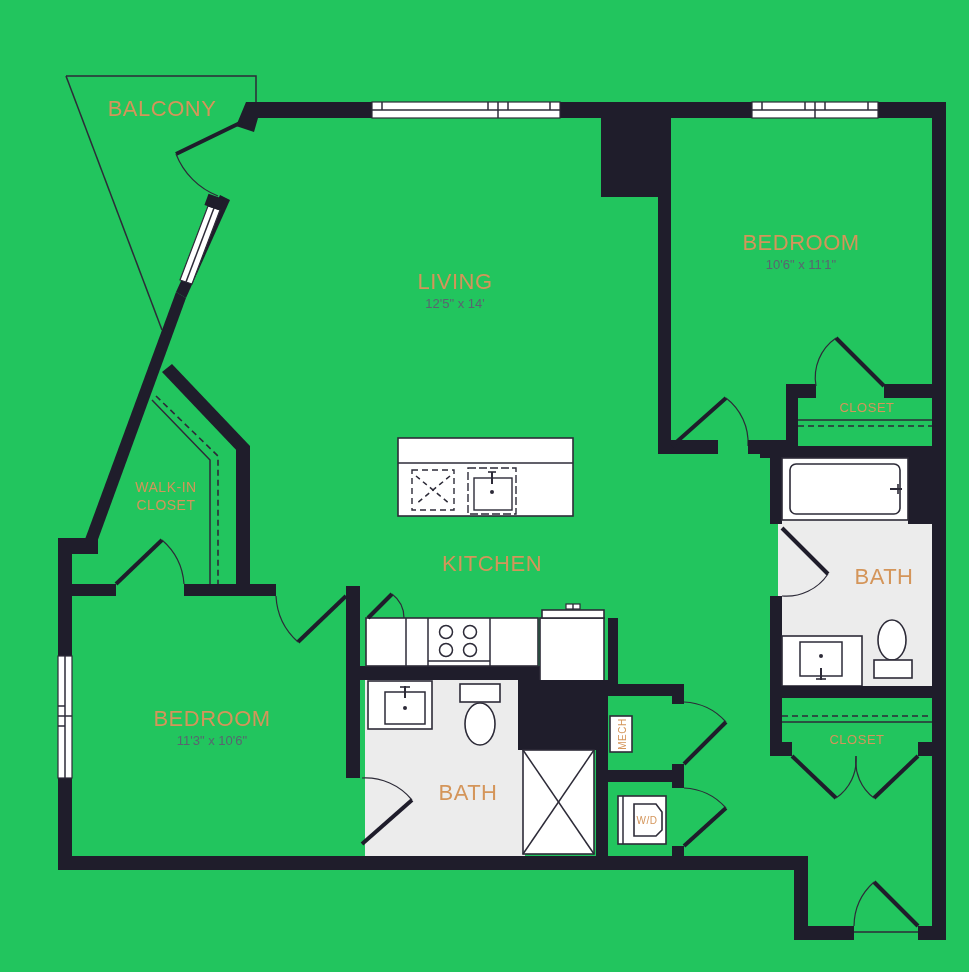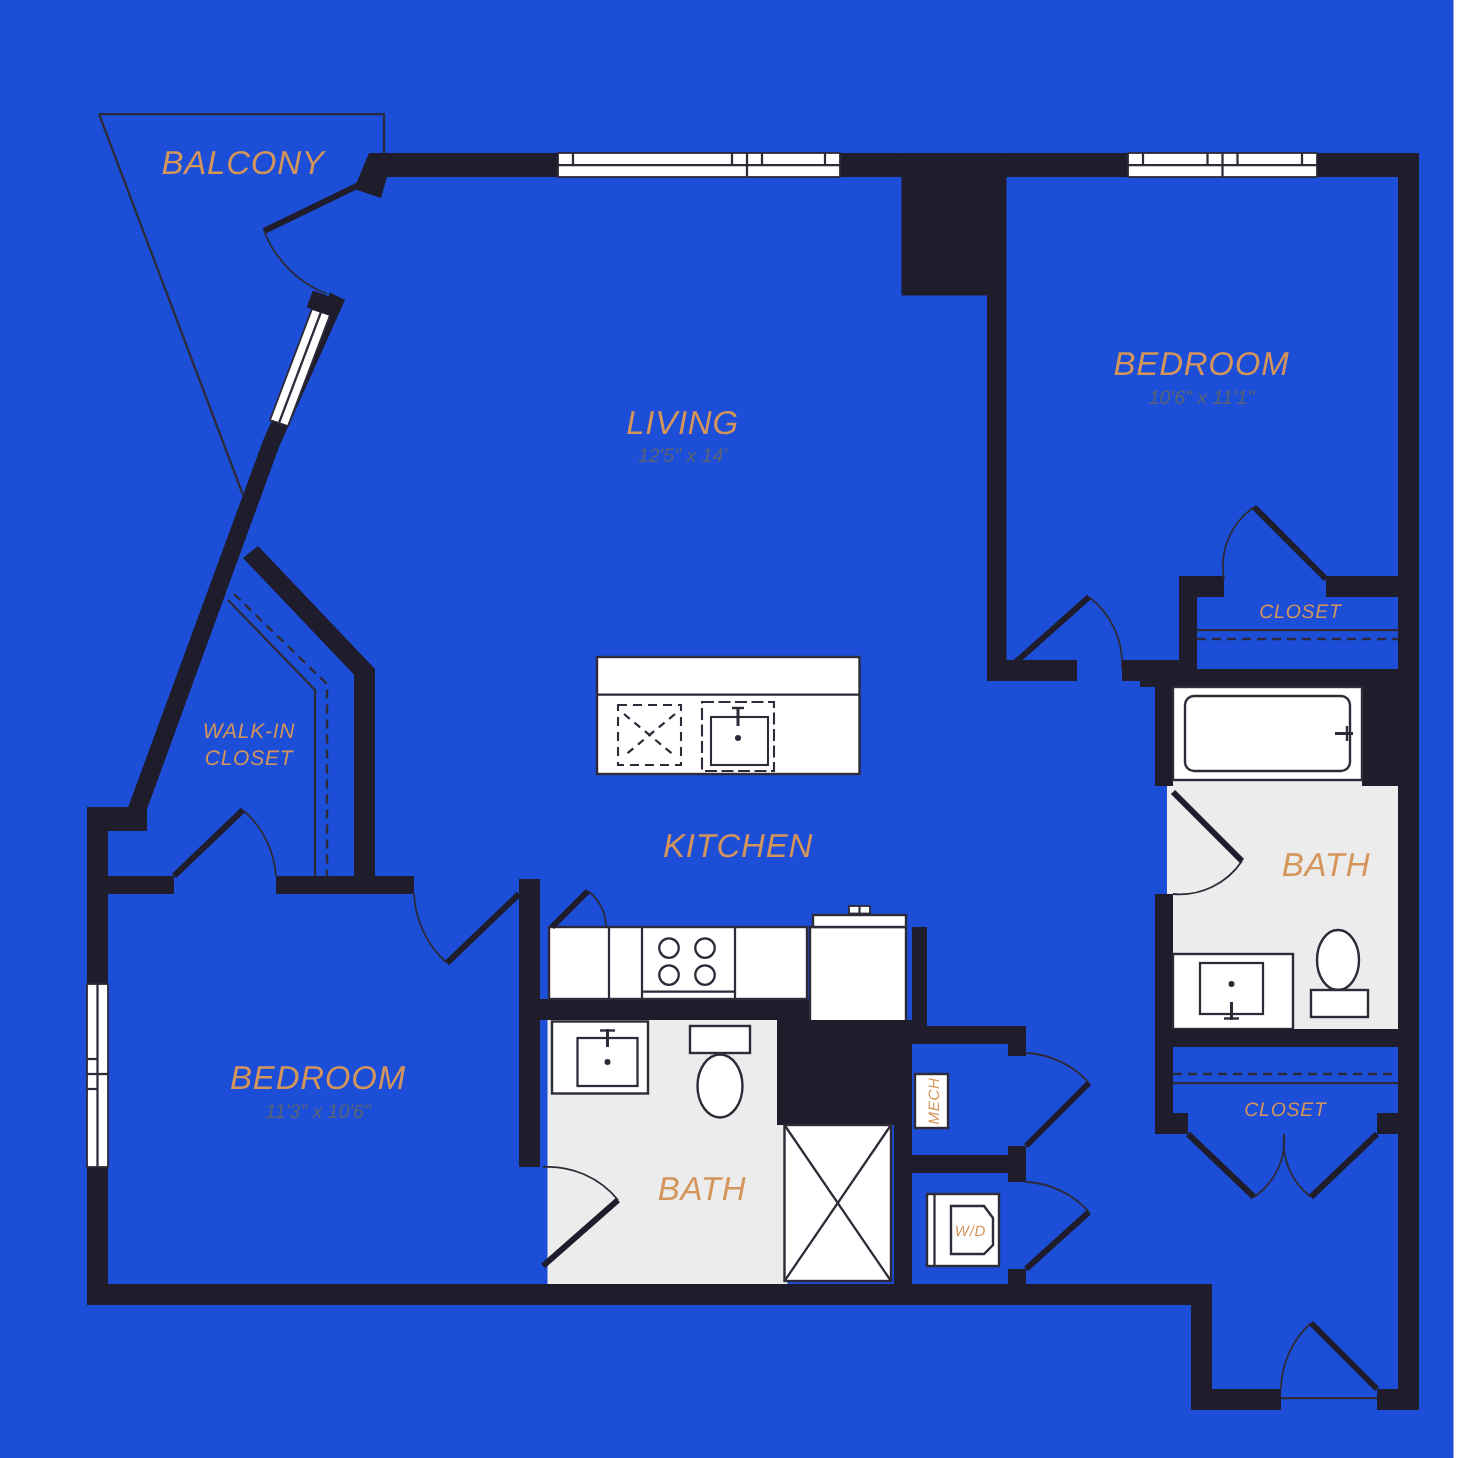--- a/index.html
+++ b/index.html
@@ -1,16 +1,16 @@
 <!DOCTYPE html>
 <html><head>
 <meta charset="utf-8">
 <style>
   html, body { margin: 0; padding: 0; background: #ffffff; }
-  #plan-root { position: relative; width: 969px; height: 972px; overflow: hidden; background: #1d4ed8; font-style: italic; }
+  #plan-root { position: relative; width: 969px; height: 972px; overflow: hidden; background: #22c55e; }
   svg { position: absolute; left: 0; top: 0; }
   .wall { fill: #1f1d2b; }
   .thin { stroke: #2d2b38; fill: none; stroke-width: 1.5; }
   .fix { stroke: #2d2b38; fill: #ffffff; stroke-width: 1.6; }
   .tile { fill: #ececec; }
   .room-label { font-family: "Liberation Sans", sans-serif; fill: #d4955a; font-size: 22px; letter-spacing: 0.5px; }
   .room-label.sm { font-size: 14px; }
   .dim-label { font-family: "Liberation Sans", sans-serif; fill: #5a6470; font-size: 13px; }
   .door-leaf { stroke: #1f1d2b; stroke-width: 4; fill: none; }
   .door-arc { stroke: #2d2b38; stroke-width: 1.2; fill: none; }

